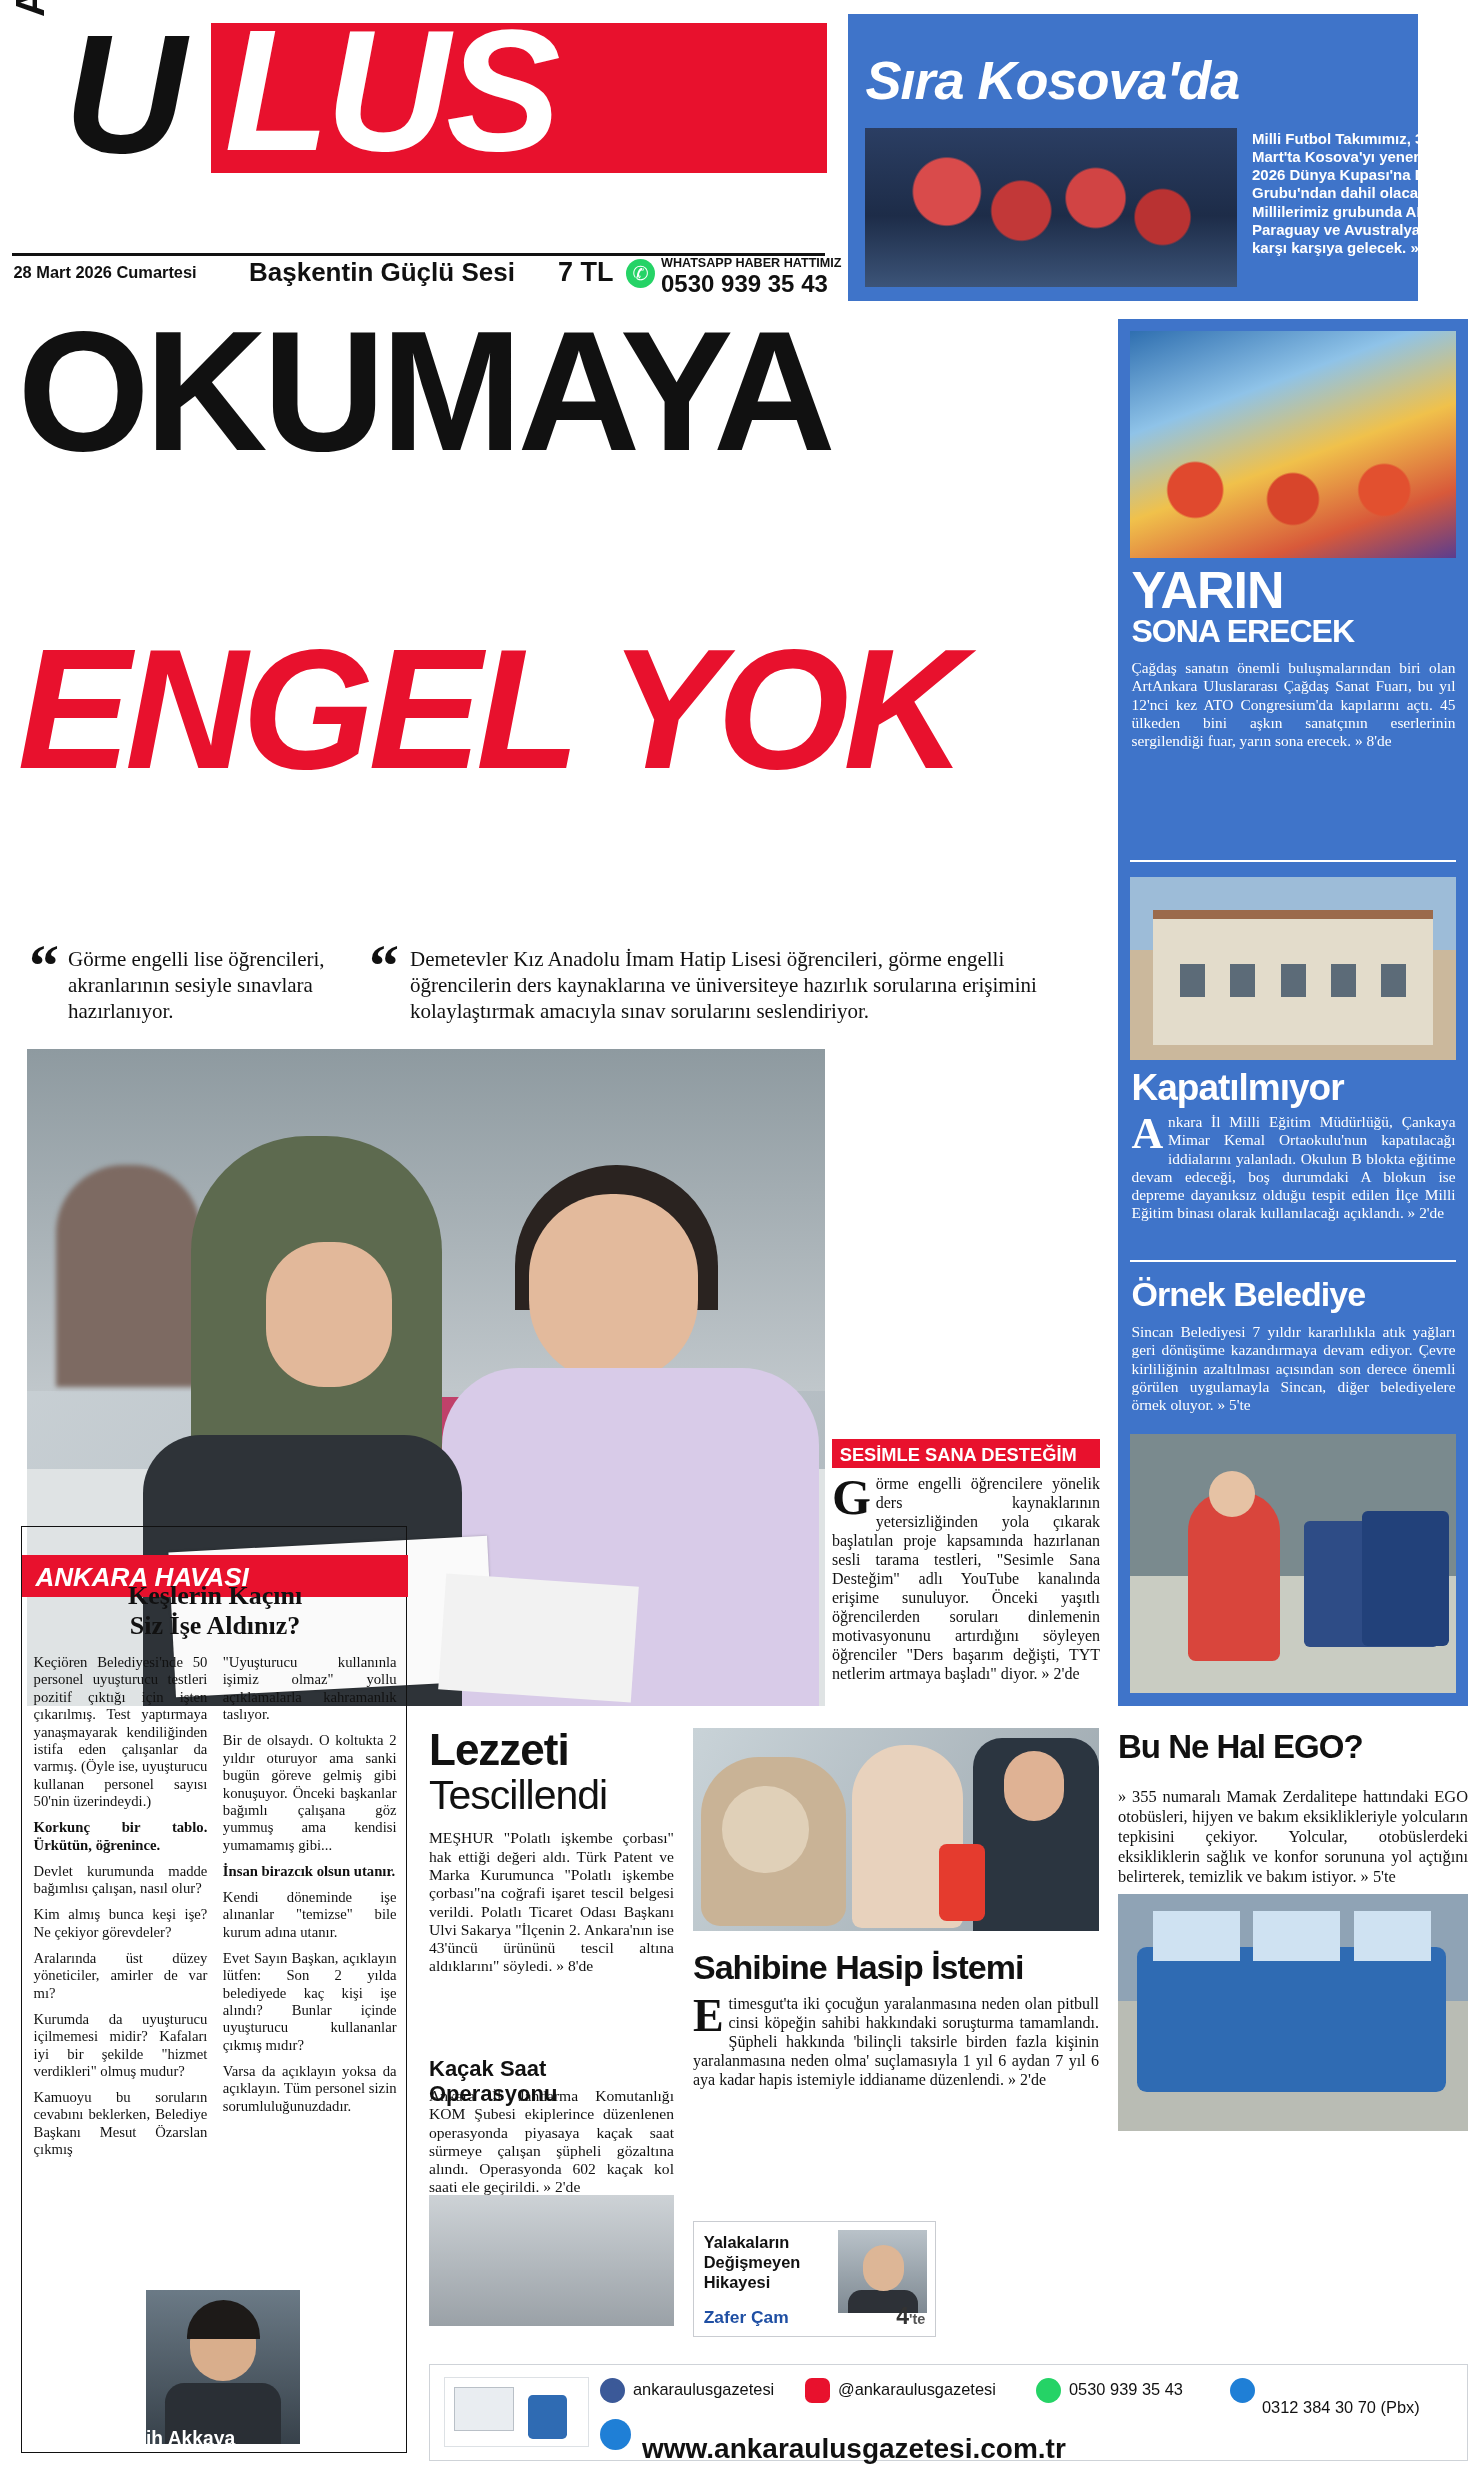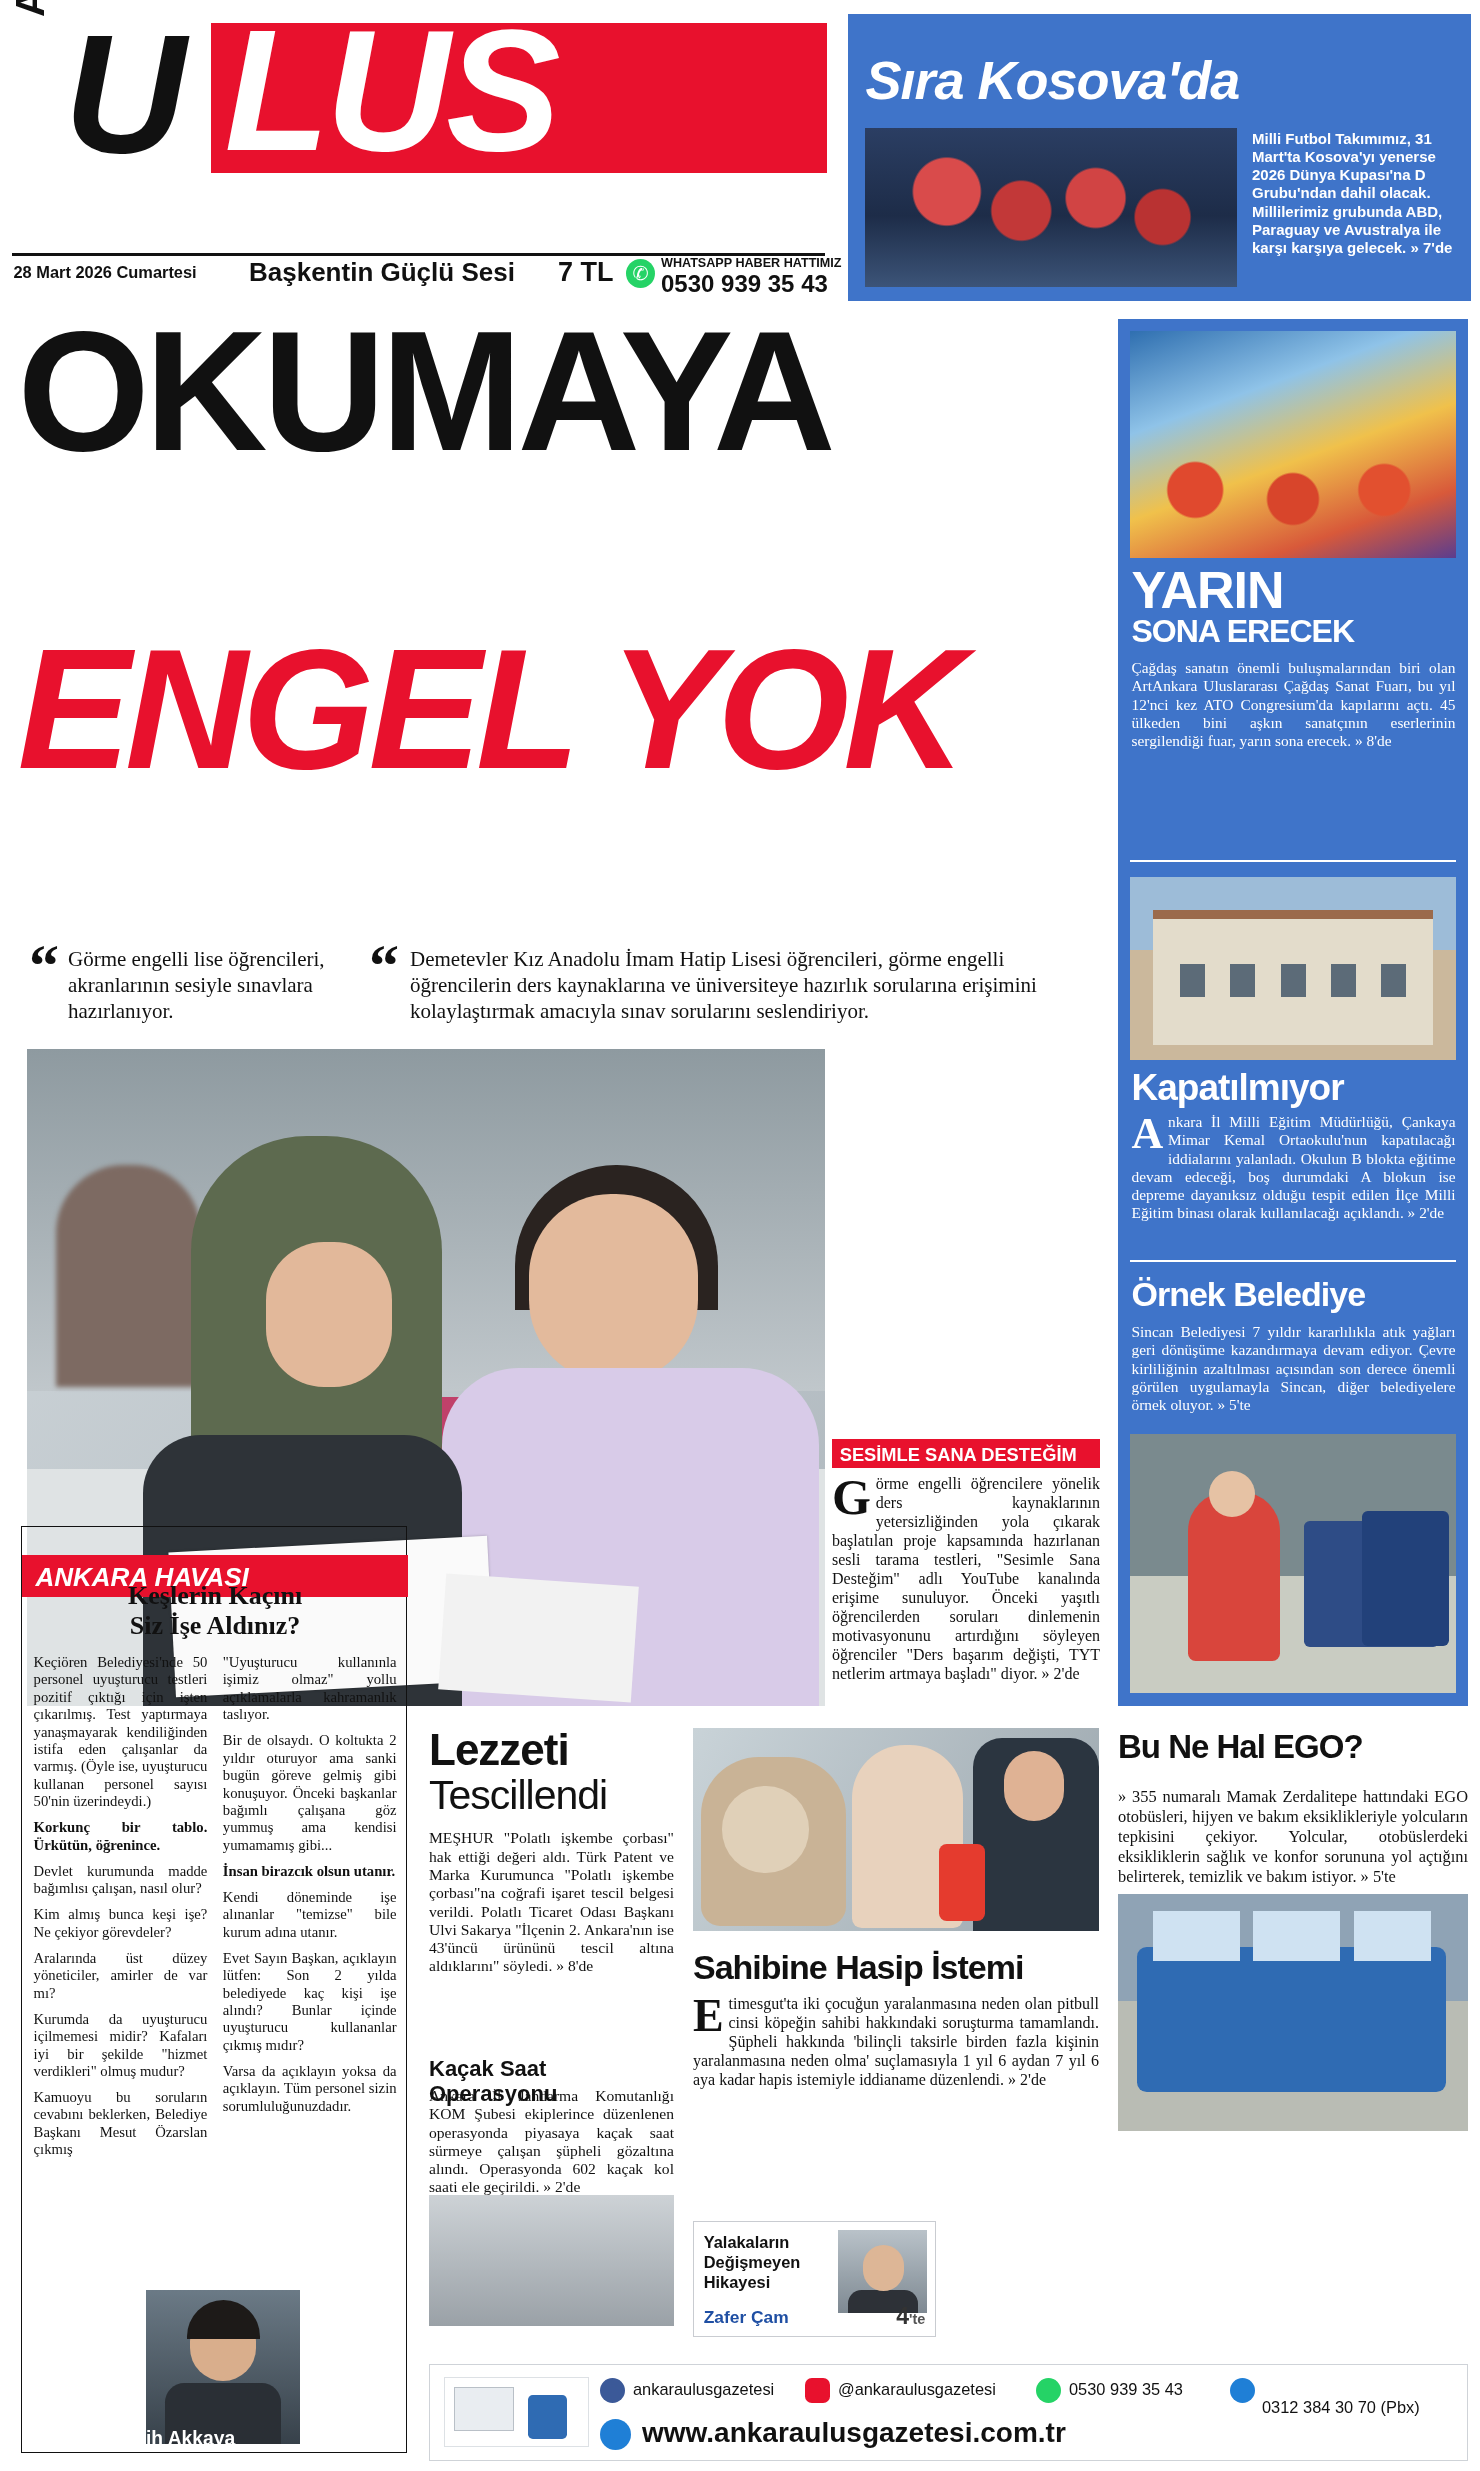--- a/index.html
+++ b/index.html
@@ -60,21 +60,21 @@
   .wa-top {
     position:absolute; left:661px; top:256px;
     font-family:"Liberation Sans", sans-serif; font-size:12.6px; font-weight:bold; color:#111;
   }
   .wa-num {
     position:absolute; left:661px; top:270px;
     font-family:"Liberation Sans", sans-serif; font-size:24px; font-weight:bold; color:#111;
   }
 
   
-  .kosova { position:absolute; left:848px; top:13.5px; width:623px; height:287px; background:#3f74c9; }
+  .kosova { position:absolute; left:848px; top:13.5px; width:570px; height:287px; background:#3f74c9; }
   .kosova-title {
     position:absolute; left:17.4px; top:35px;
     font-family:"Liberation Sans", sans-serif; font-weight:bold; font-style:italic;
     font-size:54px; color:#fff; letter-spacing:-1px;
   }
   .kosova-photo {
     position:absolute; left:17.4px; top:114px; width:372px; height:159px;
     background:
       radial-gradient(circle at 22% 40%, #d94b4b 0 33px, transparent 35px),
       radial-gradient(circle at 42% 52%, #c23838 0 29px, transparent 31px),
@@ -338,21 +338,21 @@
   
   .footer { position:absolute; left:429px; top:2364px; width:1039px; height:97px; border:1px solid #cfd3d8; }
   .foot-row { position:absolute; left:170px; top:9.7px; width:850px; height:33px; }
   .f-item { position:absolute; font-family:"Liberation Sans", sans-serif; font-size:16.4px; color:#111; }
   .f-ic { position:absolute; width:25px; height:25px; border-radius:50%; }
   .web-bar {
     position:absolute; left:170px; top:52px; width:850px; height:37px;
   }
   .globe { position:absolute; left:0; top:1.9px; width:31px; height:31px; border-radius:50%; background:#1f7fd6; }
   .web-url {
-    position:absolute; left:42px; top:0;
+    position:absolute; left:42px; top:16px;
     font-family:"Liberation Sans", sans-serif; font-weight:bold; font-size:28px; color:#111;
   }
   .foot-thumb {
     position:absolute; left:13.5px; top:11.6px; width:145px; height:70px;
     background:#fff; border:1px solid #dde1e5;
   }
   .ft-screen { position:absolute; left:9.7px; top:9.7px; width:60px; height:44px; background:#e9edf1; border:1.9px solid #b9c0c7; }
   .ft-phone { position:absolute; left:83px; top:17.4px; width:39px; height:44px; background:#2f6bb3; border-radius:4.8px; }
 </style>
 </head>

